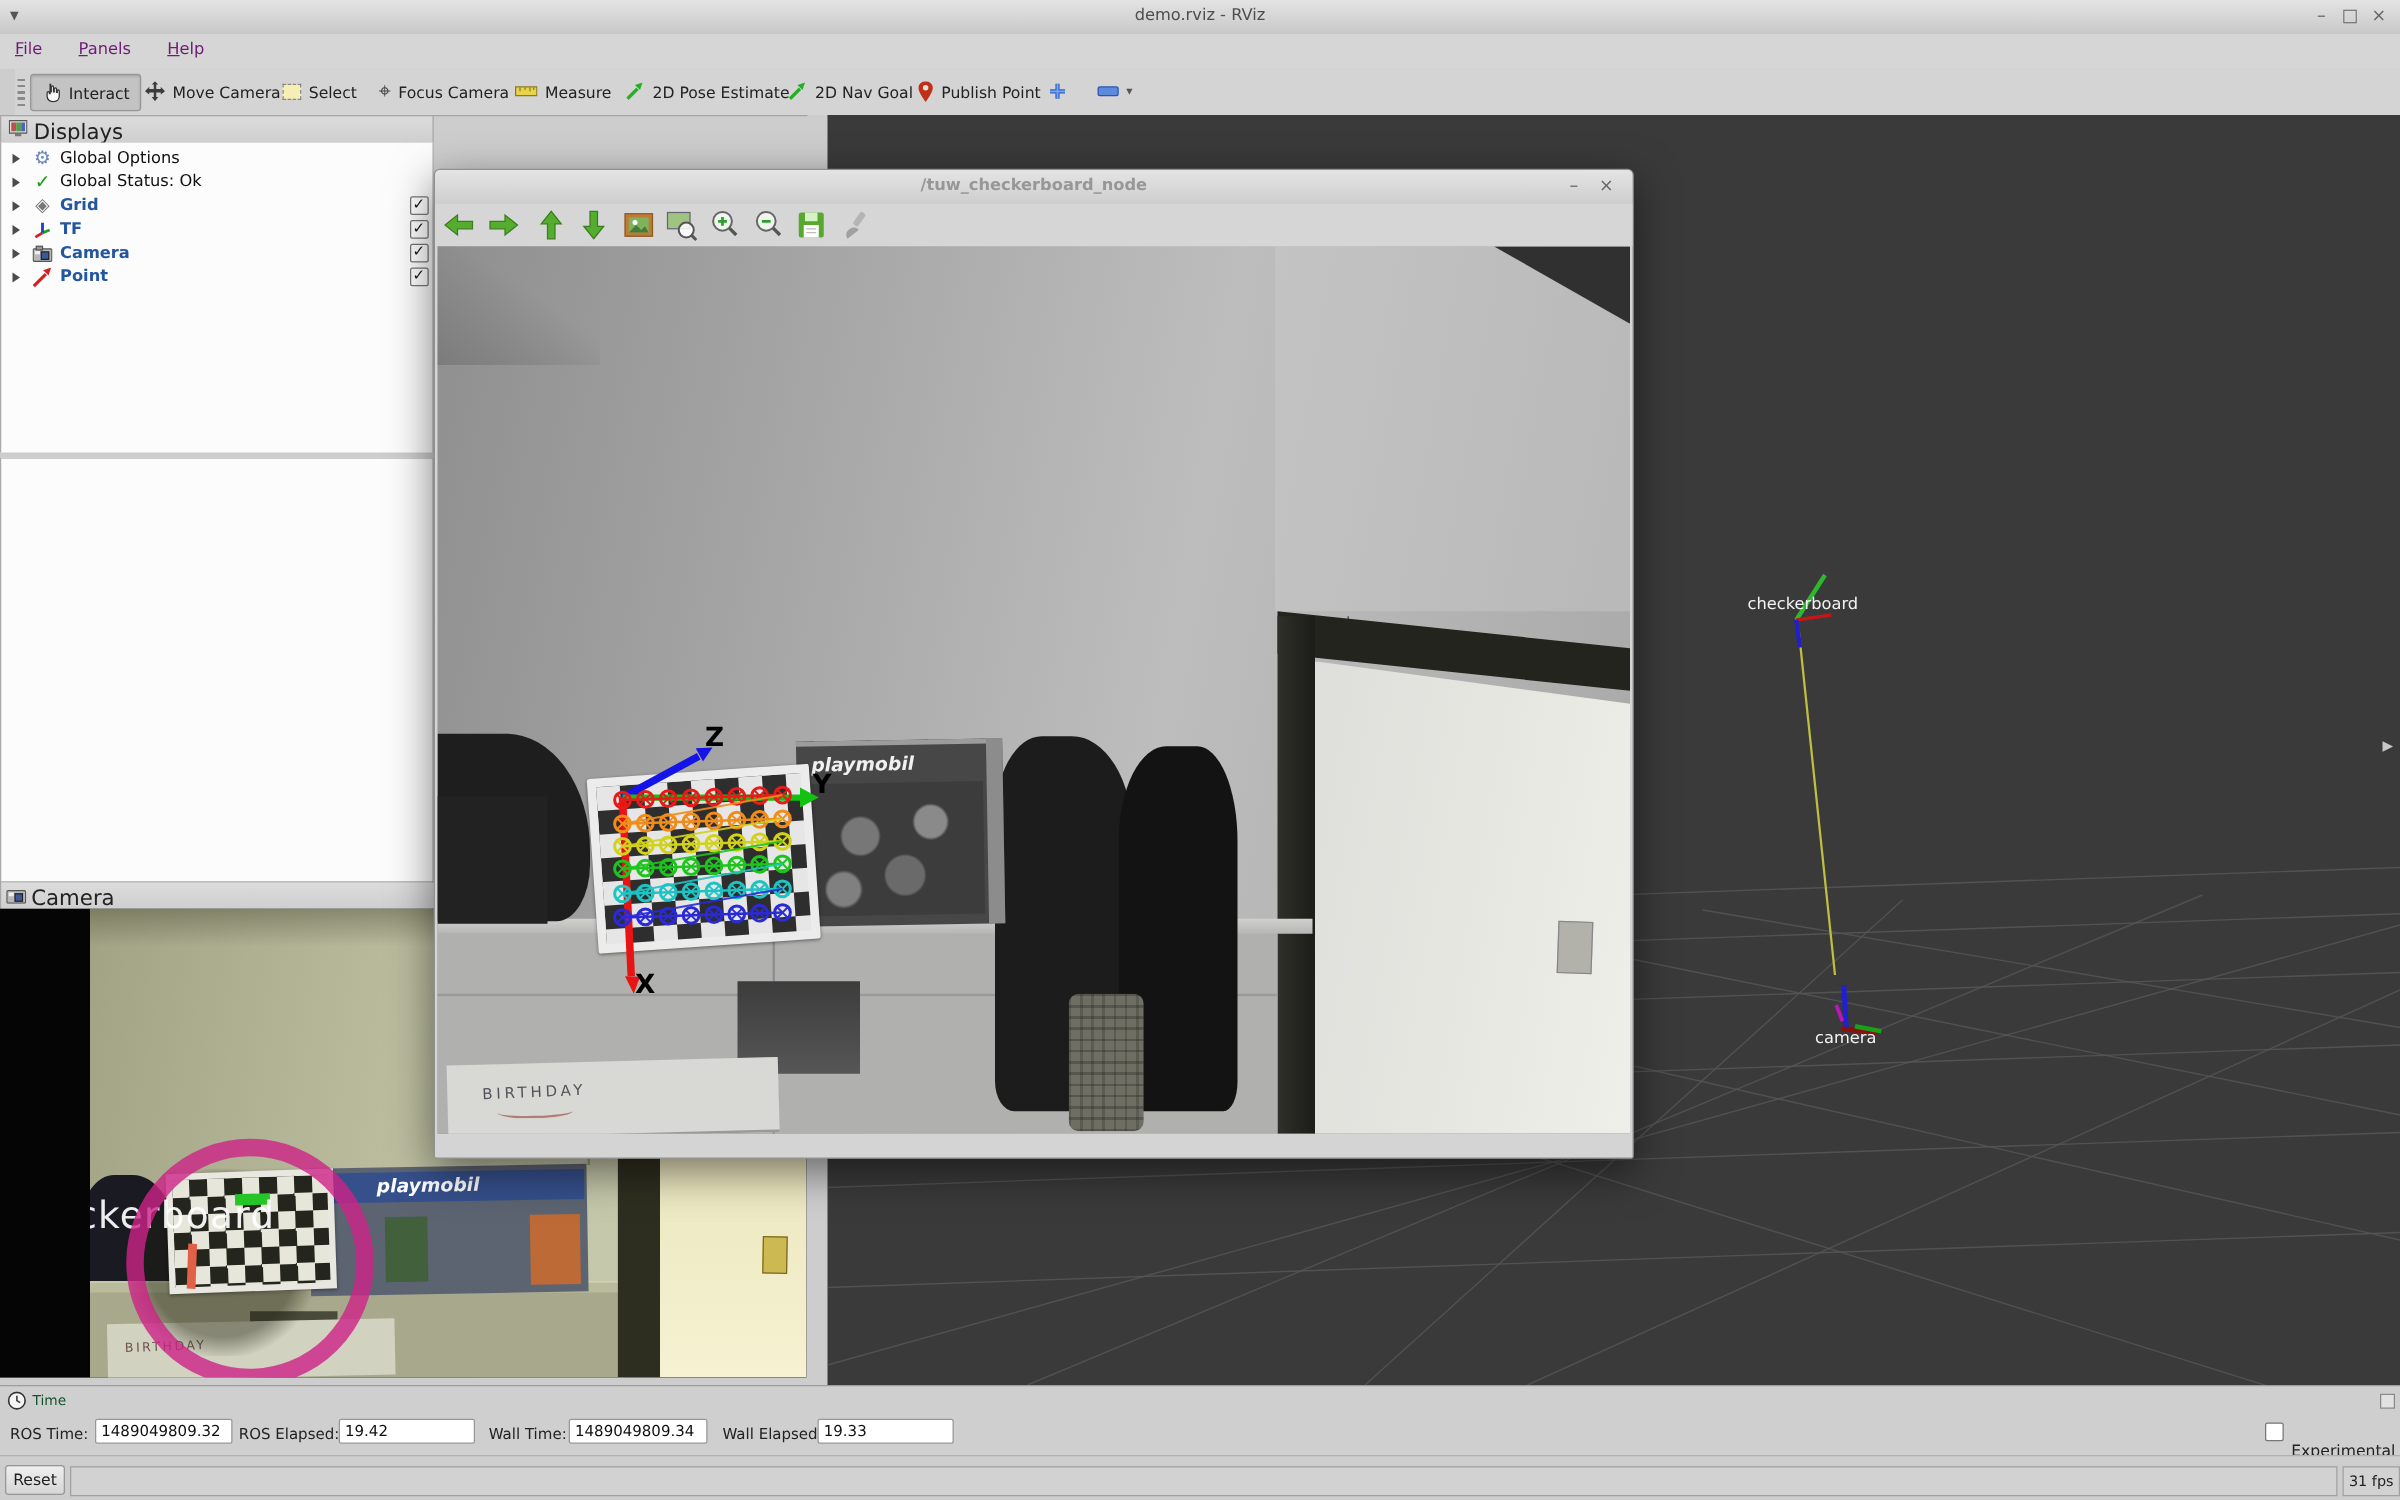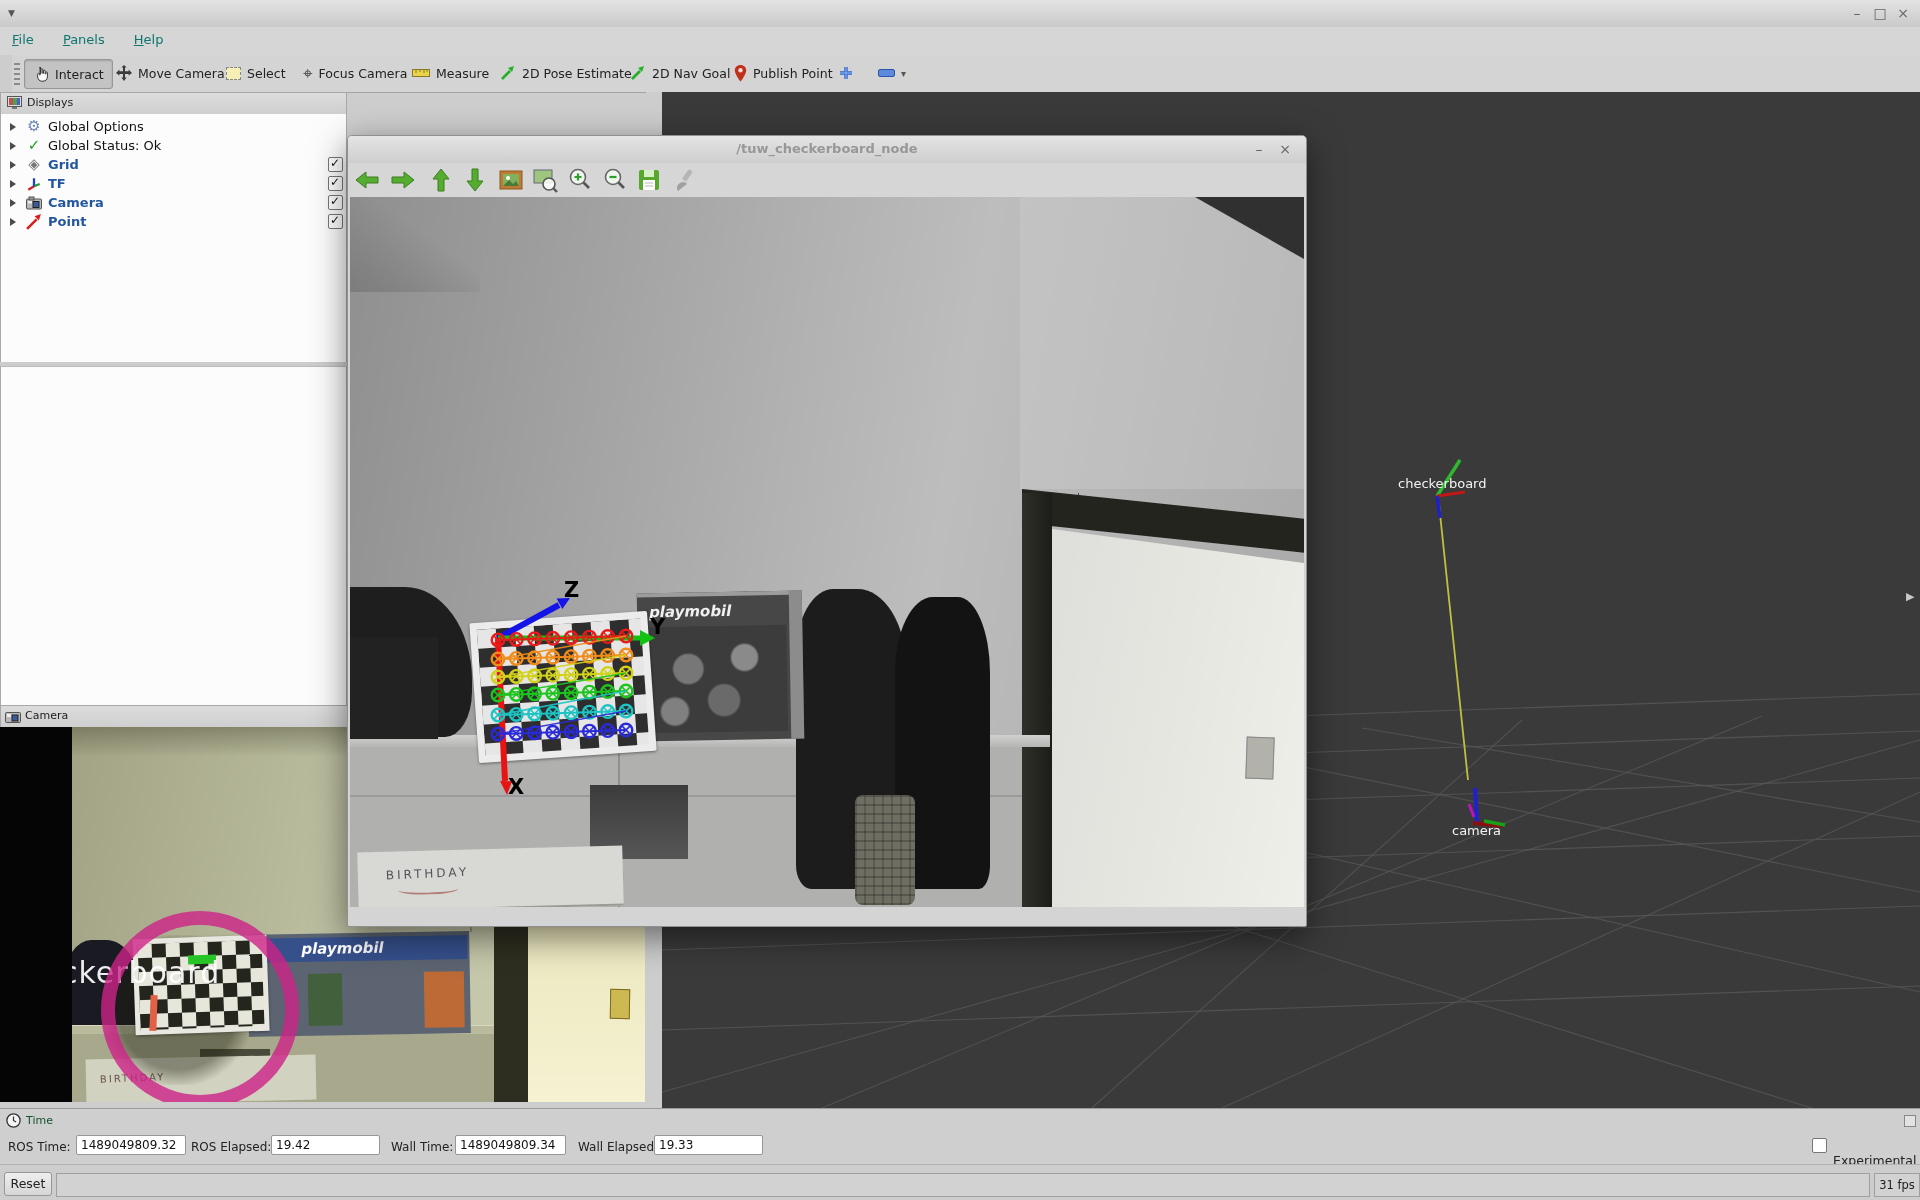--- a/index.html
+++ b/index.html
@@ -6,33 +6,33 @@
     font-family:"DejaVu Sans","Liberation Sans",sans-serif;background:#cdcdcd;}
   .abs{position:absolute;}
   .nosel{user-select:none;}
   
   #titlebar{left:0;top:0;width:1920px;height:27px;
     background:linear-gradient(#e3e3e3,#c9c9c9);border-bottom:1px solid #aaa;}
   #titlebar .title{left:0;right:0;top:5px;text-align:center;font-size:13px;color:#4e4e4e;}
   #menu-marker{left:8px;top:8px;font-size:9px;color:#555;}
   .winbtn{top:4px;width:18px;height:18px;text-align:center;font-size:14px;color:#666;line-height:18px;}
   #menubar{left:0;top:27px;width:1920px;height:28px;background:#d6d6d6;}
-  .menu-item{display:inline-block;padding:5px 12px;font-size:13px;color:#0f766e;}
+  .menu-item{display:inline-block;padding:5px 12px;font-size:13px;color:#701a75;}
   .menu-item::first-letter{text-decoration:underline;}
   #toolbar{left:0;top:55px;width:1920px;height:37px;background:#d4d4d4;border-bottom:1px solid #a5a5a5;margin-left:12px;}
   #tb-grip{left:2px;top:8px;width:6px;height:22px;
     background:repeating-linear-gradient(#8a8a8a 0 2px,transparent 2px 5px);}
   .tool{position:absolute;top:4px;height:28px;display:flex;align-items:center;gap:6px;
     padding:0 8px;font-size:12.5px;color:#222;border-radius:3px;}
   .tool.active{background:#c3c3c3;border:1px solid #979797;box-shadow:inset 0 1px 2px rgba(0,0,0,.18);}
   .tool svg,.tool .glyph{flex:0 0 auto;}
   .glyph{font-size:15px;line-height:15px;}
   
   .panel-header{background:linear-gradient(#dcdcdc,#cfcfcf);border:1px solid #a8a8a8;
-    font-size:11px;color:#222;text-align:right;}
+    font-size:17px;color:#222;text-align:right;}
   #displays-panel{left:0;top:92px;width:347px;height:610px;}
   #displays-header{left:0;top:0;width:345px;height:21px;}
   #displays-header span{position:absolute;left:26px;top:3px;}
   #displays-tree{left:0;top:22px;width:345px;height:248px;background:#fcfcfc;border-left:1px solid #aaa;border-right:1px solid #aaa;}
   .trow{position:absolute;left:0;width:345px;height:19px;}
   .expander{position:absolute;left:9px;top:6px;width:0;height:0;
     border-left:6px solid #4b4b4b;border-top:4px solid transparent;border-bottom:4px solid transparent;}
   .ticon{position:absolute;left:25px;top:2px;width:16px;height:16px;text-align:center;}
   .tlabel{position:absolute;left:47px;top:2px;font-size:13px;color:#111;}
   .tlabel.blue{color:#2456a0;font-weight:bold;}
@@ -155,20 +155,21 @@
   #bottombar{left:0;top:1164px;width:1920px;height:36px;background:#cdcdcd;border-top:1px solid #b2b2b2;}
   #statusfield{left:56px;top:8px;width:1812px;height:22px;background:#d2d2d2;border:1px solid #a0a0a0;}
   #fpsbox{left:1874px;top:8px;width:44px;height:22px;background:#d2d2d2;border:1px solid #a0a0a0;
     font-size:11.5px;color:#222;text-align:center;line-height:22px;}
 </style>
 </head>
 <body class="nosel">
 
 <div class="abs" id="titlebar">
   <span class="abs" id="menu-marker">▼</span>
+  <div class="abs title">demo.rviz - RViz</div>
   <span class="abs winbtn" style="right:54px">–</span>
   <span class="abs winbtn" style="right:31px">□</span>
   <span class="abs winbtn" style="right:8px">×</span>
 </div>
 
 <div class="abs" id="menubar">
   <span class="menu-item">File</span>
   <span class="menu-item">Panels</span>
   <span class="menu-item">Help</span>
 </div>

